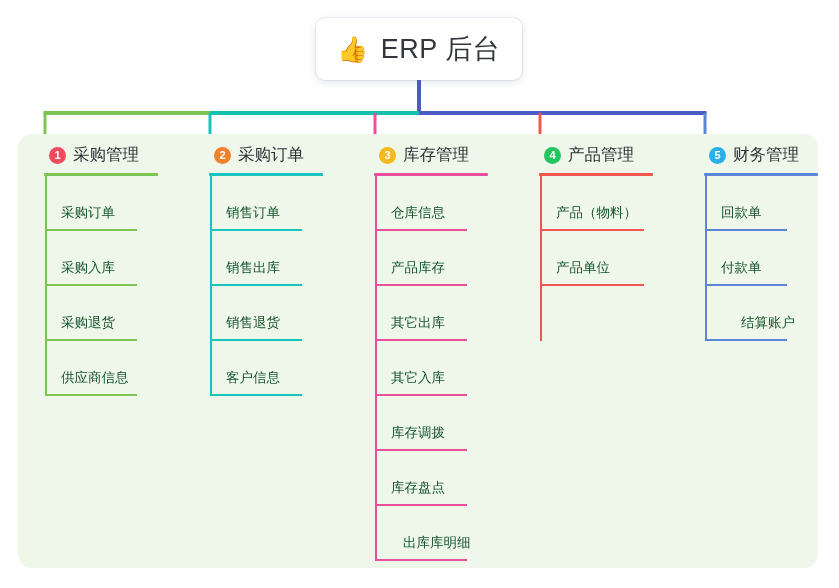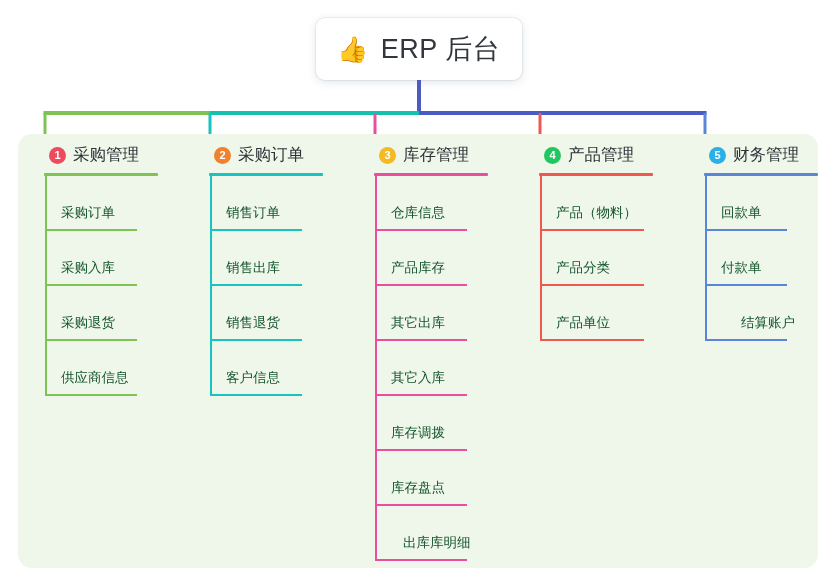--- a/index.html
+++ b/index.html
@@ -191,24 +191,20 @@
           <span class="head-label">产品管理</span>
         </div>
         <div class="head-rule" style="background: rgb(241, 86, 79); width: 114px; margin-left: 13px;"></div>
         <div class="branch" style="height: 165px;">
           <div class="spine" style="background: rgb(241, 86, 79); height: 165px; left: 14px;"></div>
           <div class="leaf">
             <span class="leaf-text" style="left: 30px;">产品（物料）</span>
             <div class="leaf-rule" style="background: rgb(241, 86, 79); width: 104px; left: 14px;"></div>
           </div>
           <div class="leaf">
-            <span class="leaf-text" style="left: 30px;">产品分类</span>
-            <div class="leaf-rule" style="background: rgb(241, 86, 79); width: 104px; left: 14px;"></div>
-          </div>
-          <div class="leaf">
             <span class="leaf-text" style="left: 30px;">产品单位</span>
             <div class="leaf-rule" style="background: rgb(241, 86, 79); width: 104px; left: 14px;"></div>
           </div>
         </div>
       </div>
       <div class="col" style="left: 691px;">
         <div class="col-head">
           <span class="badge" style="background: rgb(41, 176, 232);">5</span>
           <span class="head-label">财务管理</span>
         </div>

